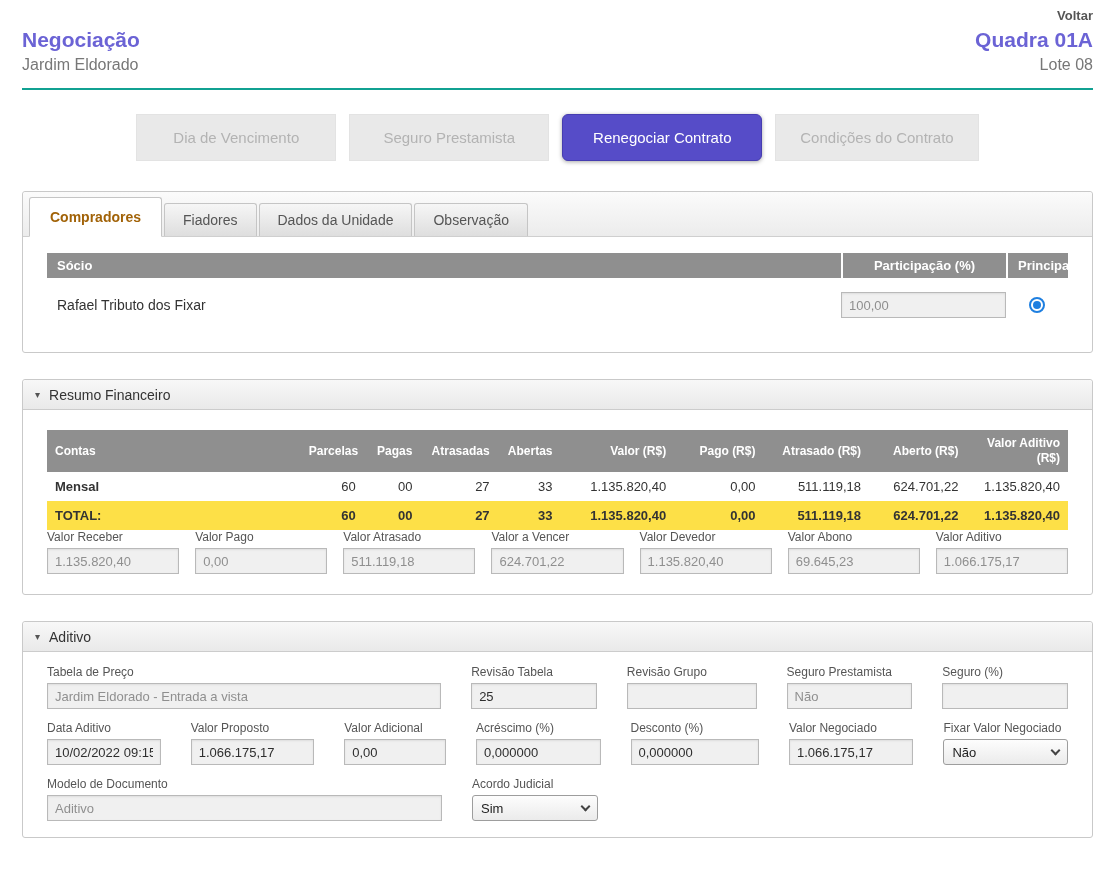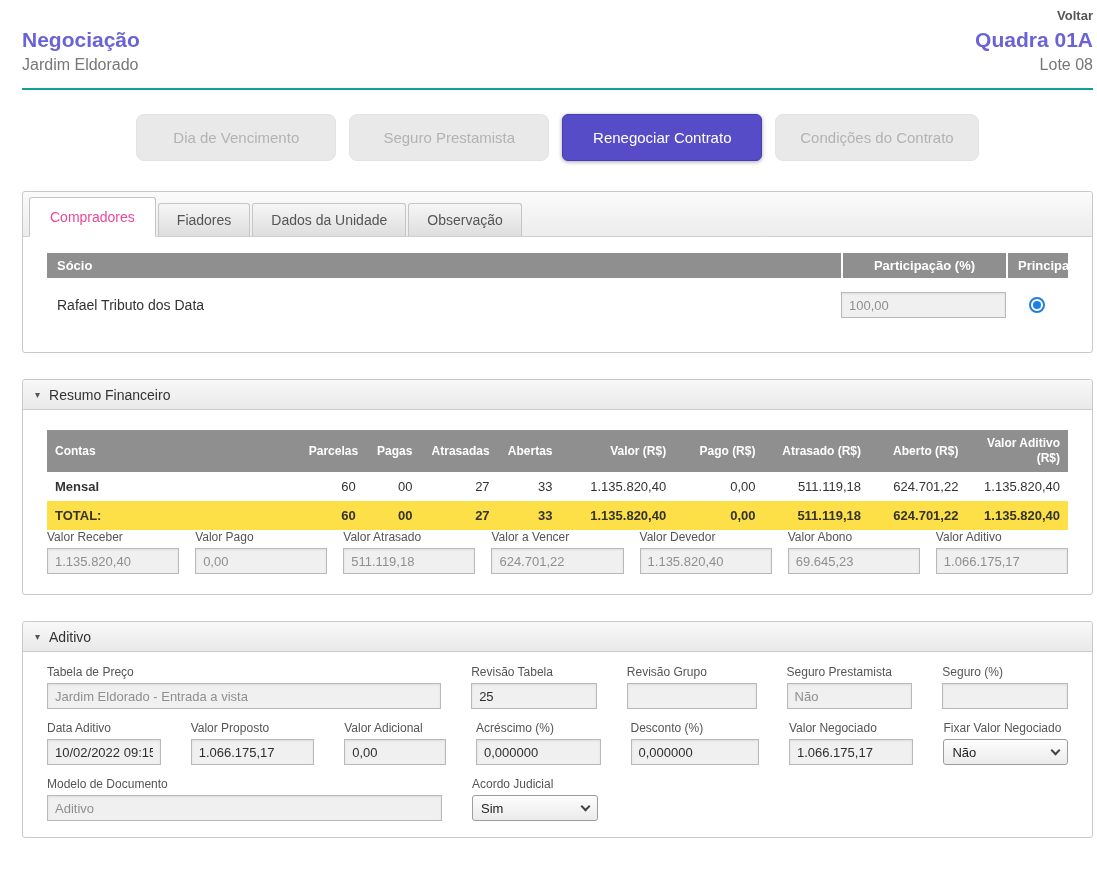--- a/index.html
+++ b/index.html
@@ -11,42 +11,42 @@
   .topbar { text-align:right; padding:6px 0 2px; }
   .back-link { font-size:13px; font-weight:bold; color:#555; text-decoration:none; cursor:pointer; }
   .header { display:flex; justify-content:space-between; align-items:flex-end;
     border-bottom:2px solid #11a192; padding:2px 0 14px; }
   .hdr-left .title, .hdr-right .title { font-size:21px; font-weight:bold; color:#6b63d5; }
   .hdr-left .subtitle, .hdr-right .subtitle { font-size:16px; color:#777; margin-top:4px; }
   .hdr-right { text-align:right; }
 
   
   .actions { display:flex; justify-content:center; gap:13px; margin-top:24px; }
-  .btn { height:47px; min-width:200px; padding:0 24px; font-size:15px; border-radius:8px;
+  .btn { height:47px; min-width:200px; padding:0 24px; font-size:15px; border-radius:0;
     font-family:"Liberation Sans", sans-serif; cursor:pointer; }
   .btn.disabled { background:#e9e9e9; color:#b3b3b3; border:1px solid #e3e3e3; }
   .btn.primary { background:#564cc8; color:#fff; border:1px solid #463db0; border-radius:6px;
     box-shadow:0 1px 4px rgba(0,0,0,.35); }
 
   
   .panel { border:1px solid #c9c9c9; border-radius:3px; margin-top:26px; background:#fff; }
   .collapse-hdr { height:30px; display:flex; align-items:center; gap:9px; padding:0 12px;
     background:linear-gradient(#f8f8f8,#e9e9e9); border-bottom:1px solid #ccc; cursor:pointer;
     border-radius:3px 3px 0 0; }
   .collapse-hdr .arrow { font-size:10px; color:#555; line-height:1; }
   .collapse-hdr .ctitle { font-size:14px; color:#333; }
 
   
   .tabs-panel { margin-top:30px; }
   .tab-strip { background:linear-gradient(#fbfbfb,#ececec); border-bottom:1px solid #cfcfcf;
     padding:5px 6px 0 6px; display:flex; align-items:flex-end; border-radius:3px 3px 0 0; }
   .tab { font-size:14px; color:#555; padding:8px 18px; background:linear-gradient(#f6f6f6,#dedede);
     border:1px solid #c5c5c5; border-bottom:none; border-radius:3px 3px 0 0; margin-right:2px; cursor:pointer; }
-  .tab.active { background:#fff; color:#ec4899; padding:11px 20px; margin-bottom:-1px;
-    border-bottom:1px solid #fff; }
+  .tab.active { background:#fff; color:#a16207; padding:11px 20px; margin-bottom:-1px;
+    border-bottom:1px solid #fff;font-weight:bold; }
   .tab-content { padding:16px 24px 22px; }
 
   
   .btable { width:100%; }
   .btable .hrow { display:flex; background:#8f8f8f; color:#fff; font-size:13px; font-weight:bold; }
   .btable .hcell { padding:5px 10px; }
   .hc-name { flex:1; }
   .hc-part { width:165px; text-align:center; border-left:2px solid #fff; }
   .hc-main { width:62px; text-align:right; border-left:2px solid #fff; }
   .btable .drow { display:flex; align-items:center; padding:14px 0 12px; }
@@ -132,21 +132,21 @@
       <div class="tab">Observação</div>
     </div>
     <div class="tab-content">
       <div class="btable">
         <div class="hrow">
           <div class="hcell hc-name">Sócio</div>
           <div class="hcell hc-part">Participação (%)</div>
           <div class="hcell hc-main">Principal</div>
         </div>
         <div class="drow">
-          <div class="dc-name">Rafael Tributo dos Data</div>
+          <div class="dc-name">Rafael Tributo dos Fixar</div>
           <div class="dc-part">
             <input class="fld part-input" value="100,00" style="">
           </div>
           <div class="dc-main">
             <span class="radio"></span>
           </div>
         </div>
       </div>
     </div>
   </div>

